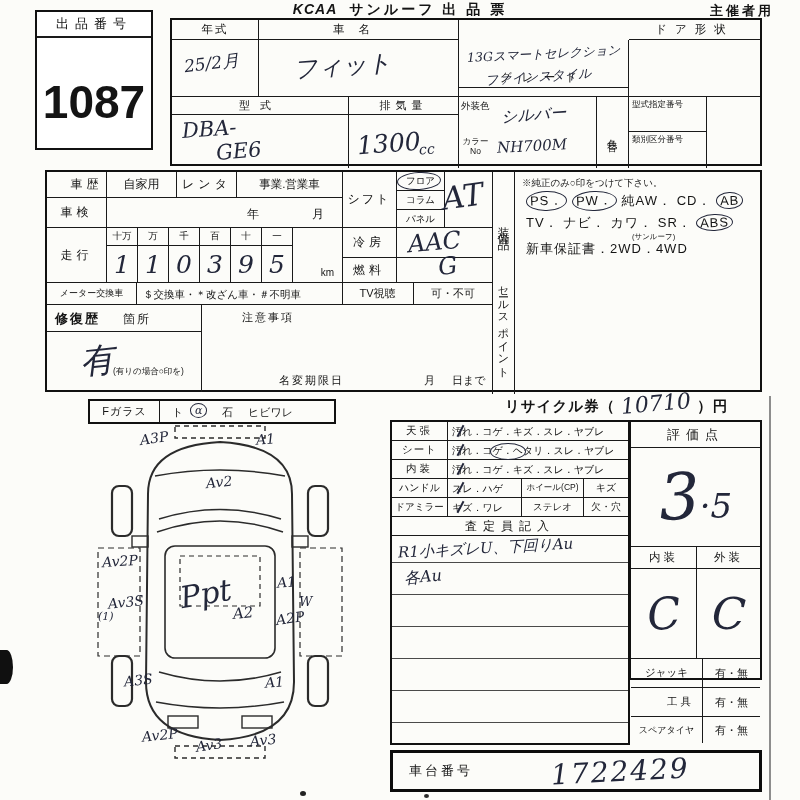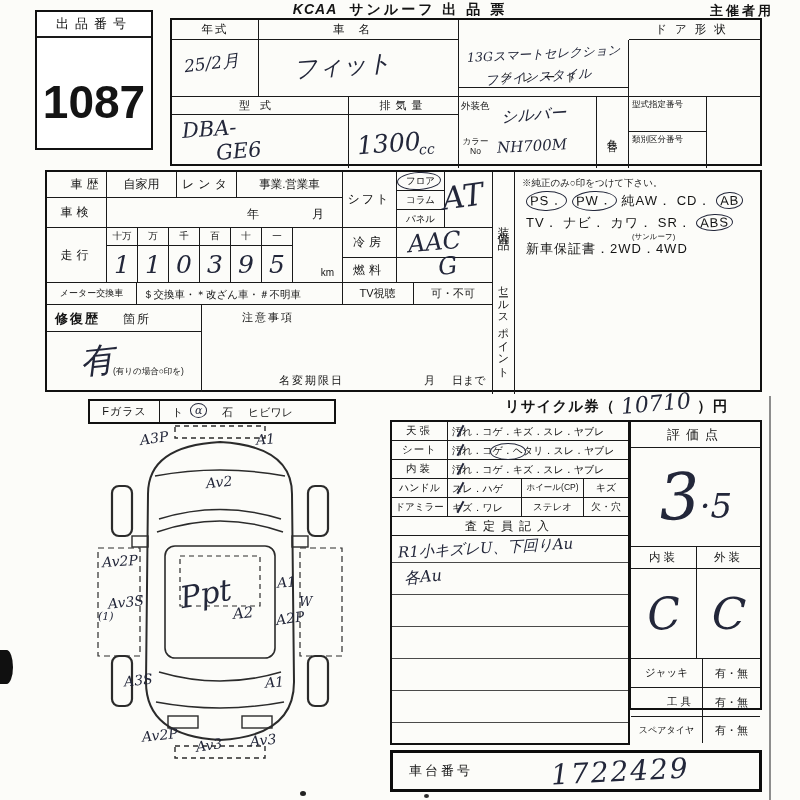--- a/index.html
+++ b/index.html
@@ -273,21 +273,21 @@
     </div>
 
     <div class="slash" style="left:62px;top:8px;"></div>
     <div class="slash" style="left:62px;top:27px;"></div>
     <div class="slash" style="left:62px;top:46px;"></div>
     <div class="slash" style="left:62px;top:65px;"></div>
     <div class="slash" style="left:62px;top:84px;"></div>
     <div class="oval" style="left:98px;top:21px;width:34px;height:15px;"></div>
   </div>
 
-  <div class="c frame" style="left:629px;top:420px;width:133px;height:290px;">
+  <div class="c frame" style="left:629px;top:420px;width:133px;height:260px;">
     <div class="c bb ct" style="left:0;top:0;width:129px;height:26px;font-size:13px;letter-spacing:6px;">評価点</div>
     <div class="c bb ct" style="left:0;top:26px;width:129px;height:99px;">
       <span class="hwc" style="font-size:64px;transform:rotate(-3deg);">3</span>
       <span class="hwc" style="font-size:34px;margin-top:18px;">·5</span>
     </div>
     <div class="c br bb ct" style="left:0;top:125px;width:66px;height:22px;font-size:11.5px;letter-spacing:3px;">内装</div>
     <div class="c bb ct" style="left:66px;top:125px;width:63px;height:22px;font-size:11.5px;letter-spacing:3px;">外装</div>
     <div class="c br bb ct" style="left:0;top:147px;width:66px;height:90px;">
       <span class="hwc" style="font-size:44px;transform:rotate(-5deg);">C</span>
     </div>

